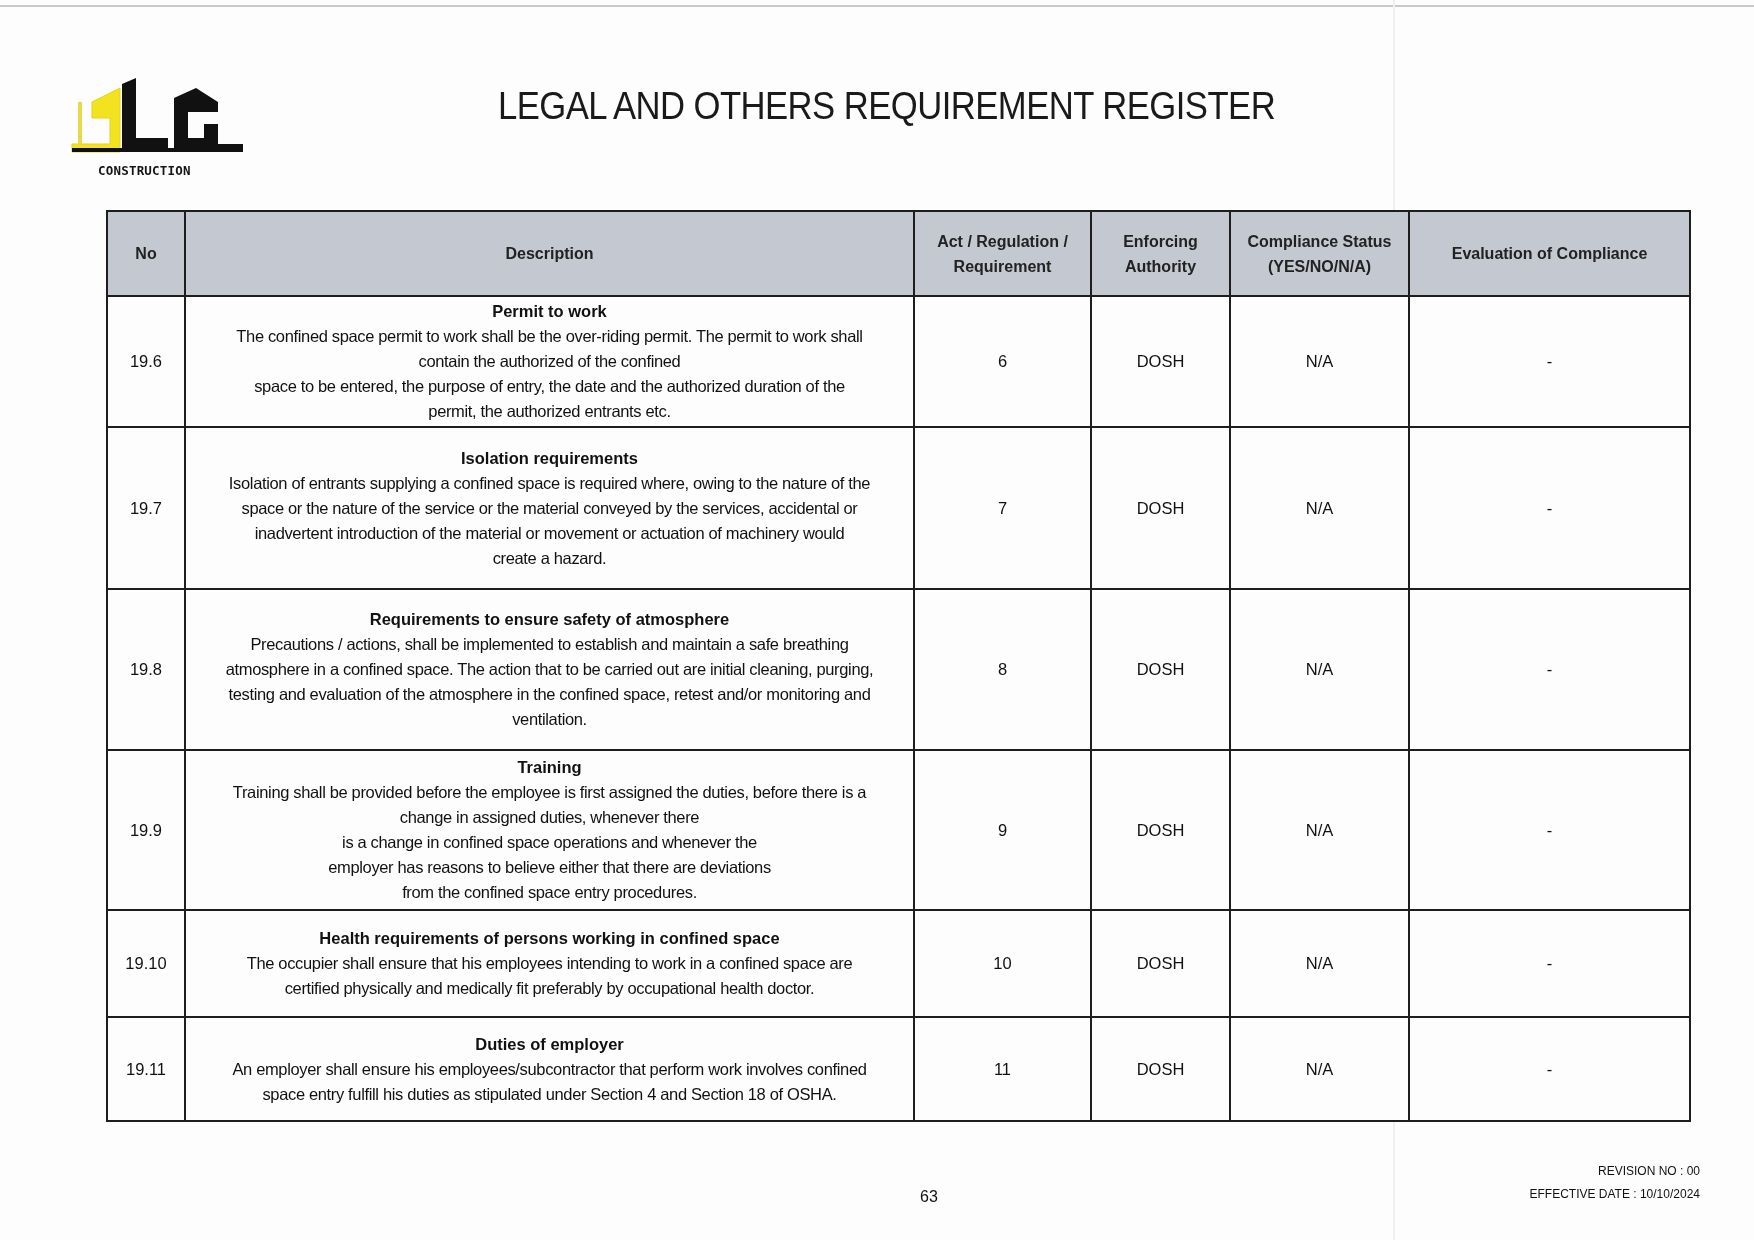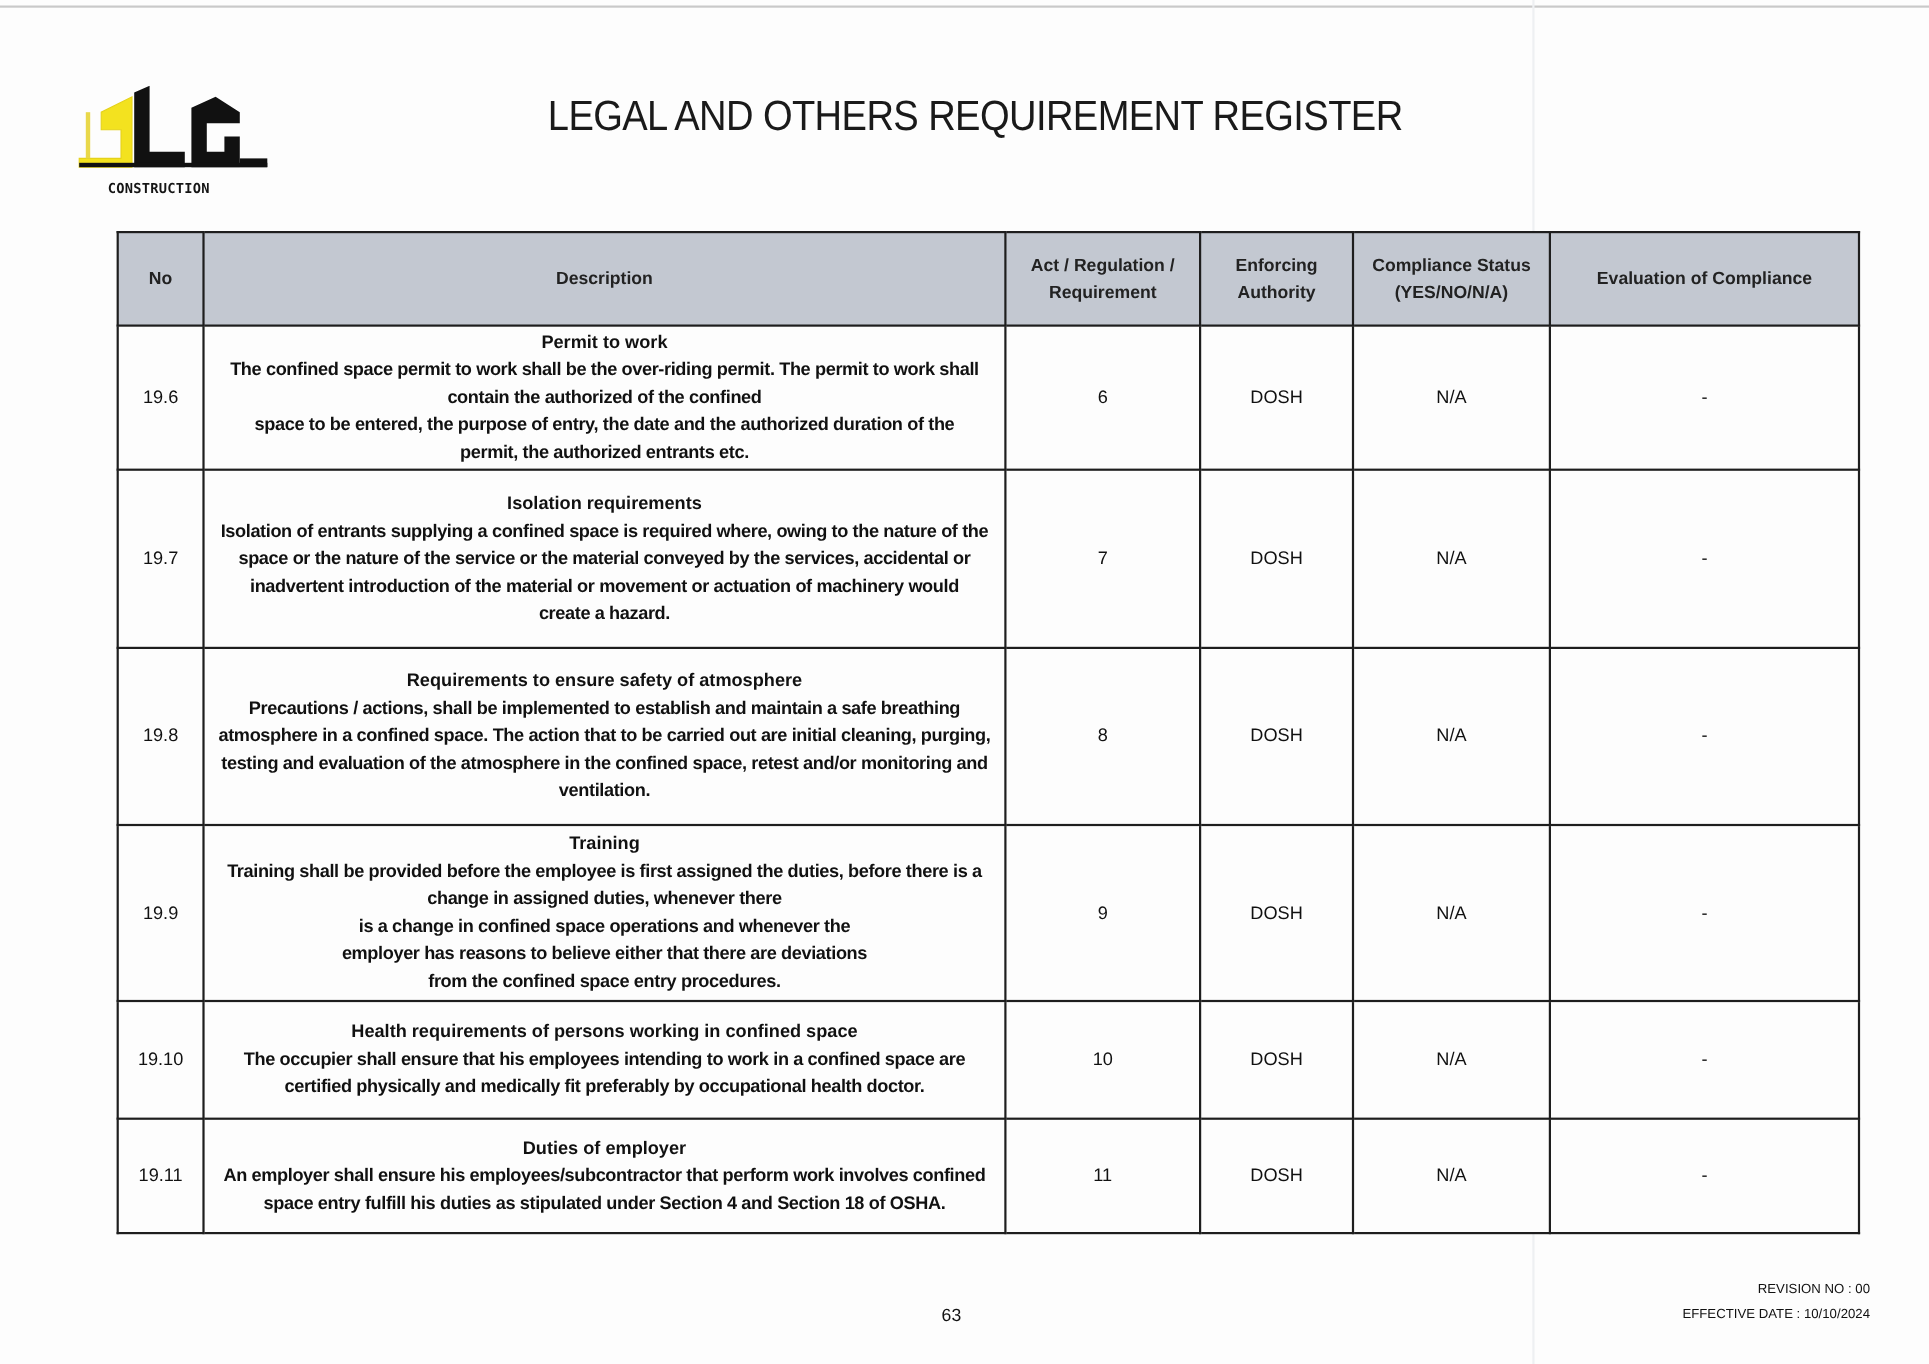--- a/index.html
+++ b/index.html
@@ -25,22 +25,22 @@
     font-size: 16.5px;
   }
   table.reg th, table.reg td { border: 2px solid #1e1e1e; padding: 0; }
   table.reg th {
     background: #c3c8d1; font-weight: bold; font-size: 16px; color: #222;
     text-align: center; vertical-align: middle; line-height: 25px; height: 83px;
   }
   table.reg td { background: #fdfdfd; text-align: center; vertical-align: middle; }
   td.desc { text-align: left; padding: 0 2px 0 4px; line-height: 25px; vertical-align: middle; }
   .desc .head { font-weight: bold; display: block; }
-  .desc .line { display: block; white-space: nowrap; letter-spacing: -0.35px; font-weight: bold; }
-  .page-no { position: absolute; left: 856px; top: 1188px; font-size: 16px; }
+  .desc .line { display: block; white-space: nowrap; letter-spacing: -0.35px; }
+  .page-no { position: absolute; left: 920px; top: 1188px; font-size: 16px; }
   .rev { position: absolute; right: 54px; top: 1160px; text-align: right; font-size: 12px; line-height: 23px; }
 </style>
 </head>
 <body>
 
 <div class="top-rule"></div>
 <div class="fold"></div>
 
 <div class="logo">
   <svg width="175" height="90" viewBox="0 0 175 90">

